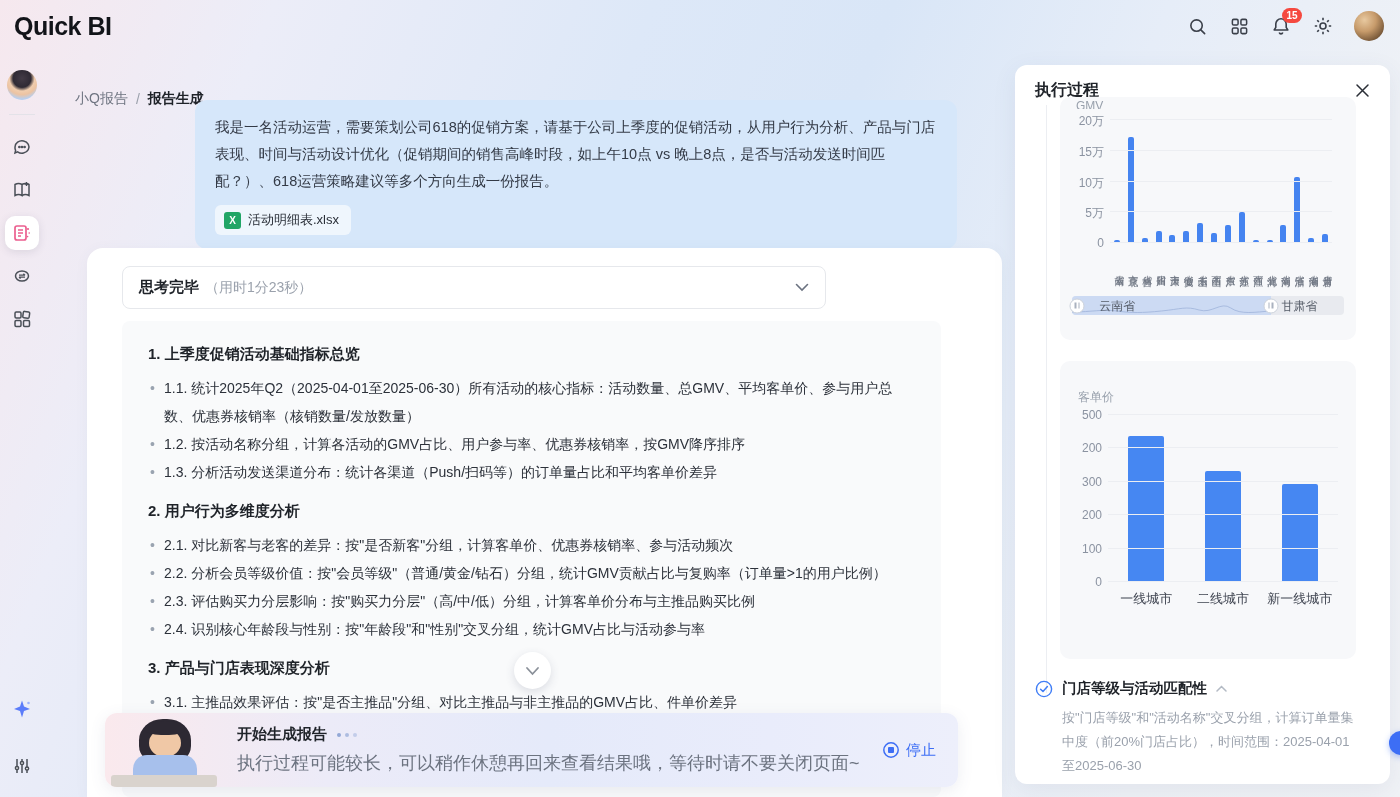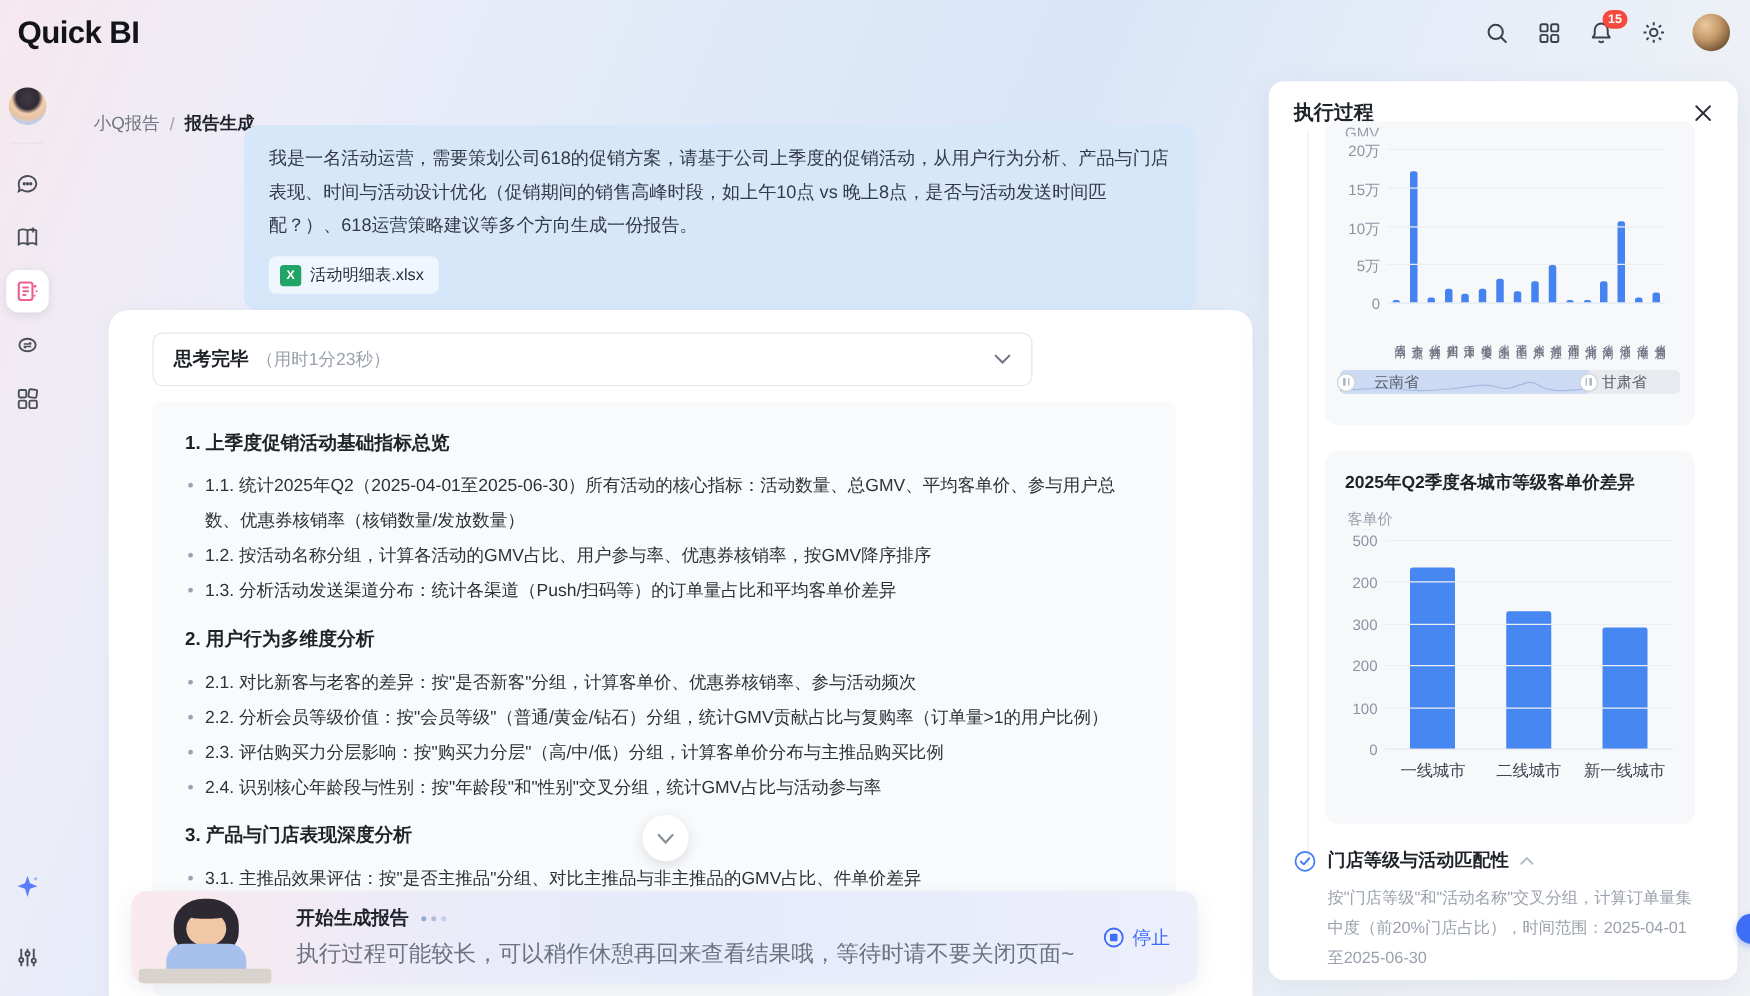--- a/index.html
+++ b/index.html
@@ -409,21 +409,20 @@
       <div class="dz-handle" id="dz-h2" style="left: 73%;">
           <i></i>
           <i></i>
         </div>
       <span class="dz-label" id="dz-l1" style="left: 10%;">云南省</span>
       <span class="dz-label" id="dz-l2" style="left: 77%;">甘肃省</span>
     </div>
   </div>
 
   <div class="chart-card card2">
-    <div class="c2-title">2025年Q2季度各城市等级客单价差异</div>
     <div class="c2-ylabel">客单价</div>
     <div class="c2-plot" id="c2-plot">
       <div class="c2-bars" id="c2-bars">
           <div class="c2-slot">
             <div class="c2-bar" style="height: 145px;"></div>
           </div>
           <div class="c2-slot">
             <div class="c2-bar" style="height: 110px;"></div>
           </div>
           <div class="c2-slot">

